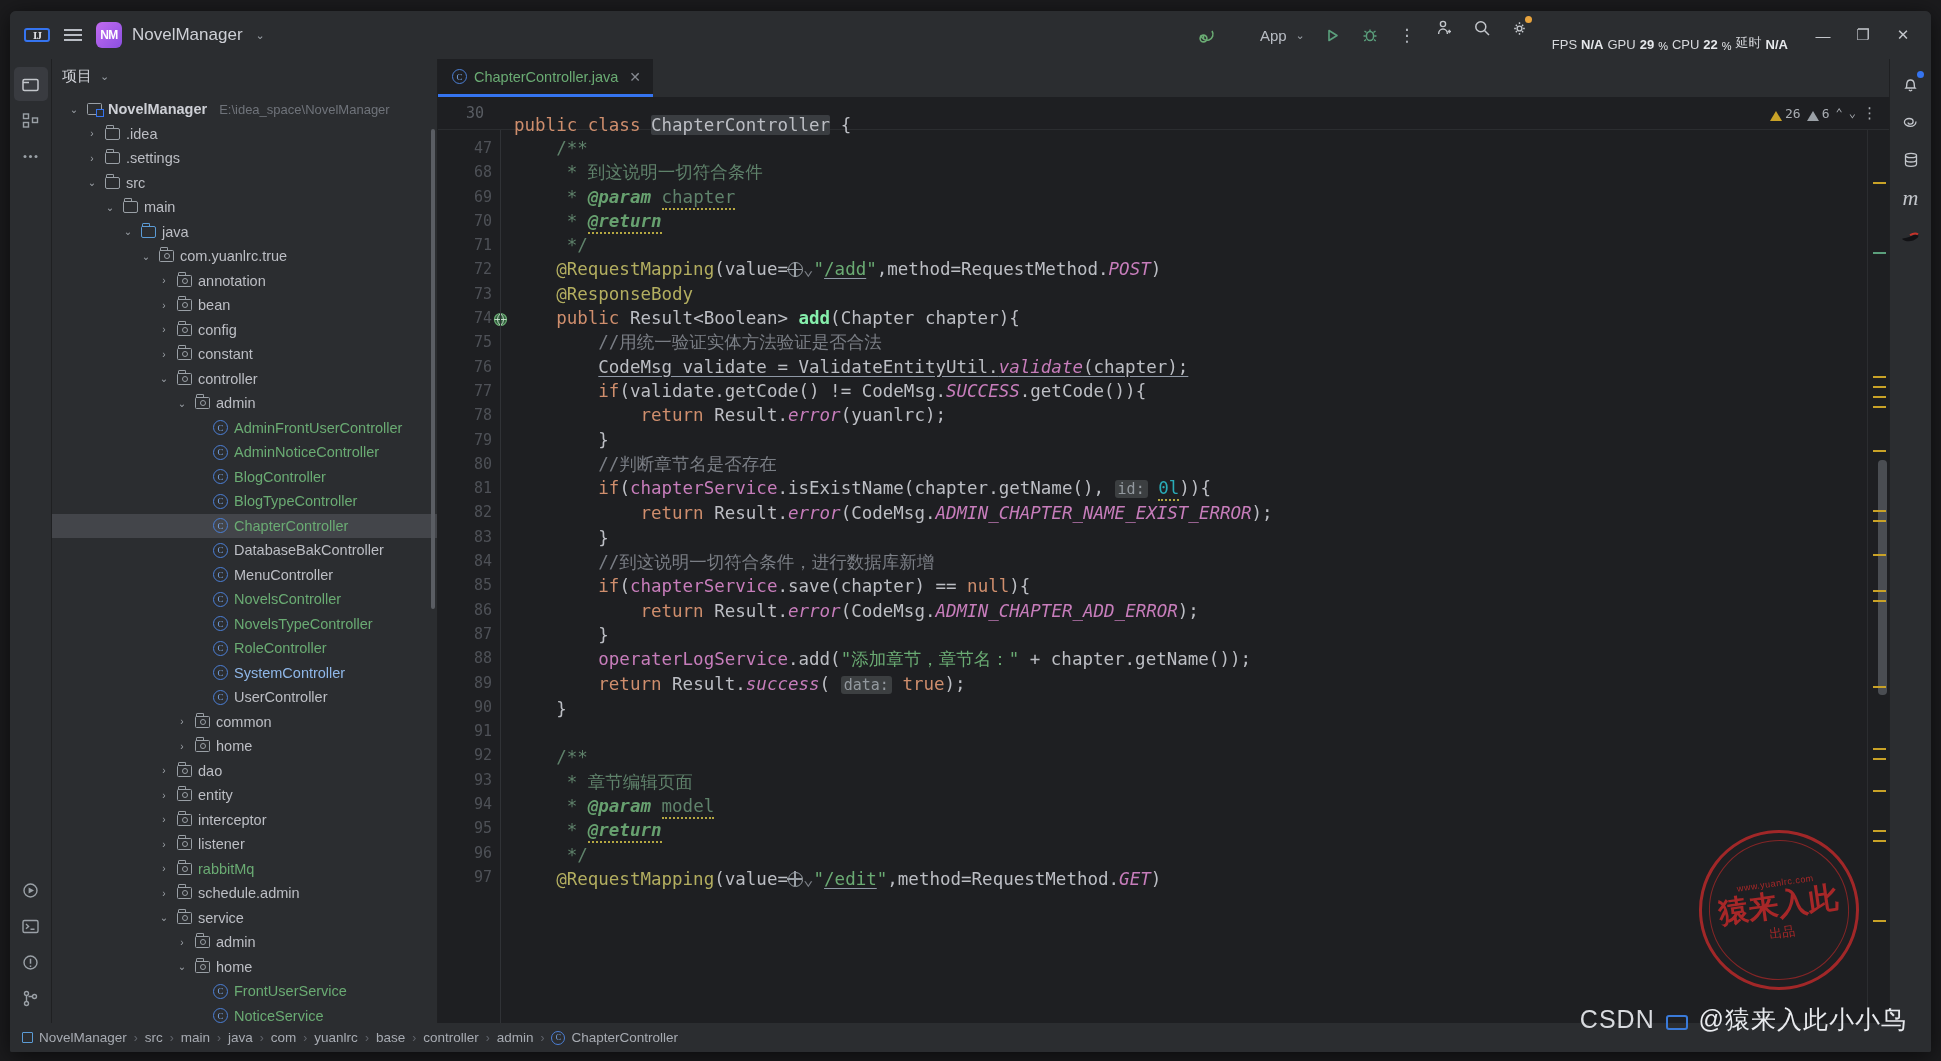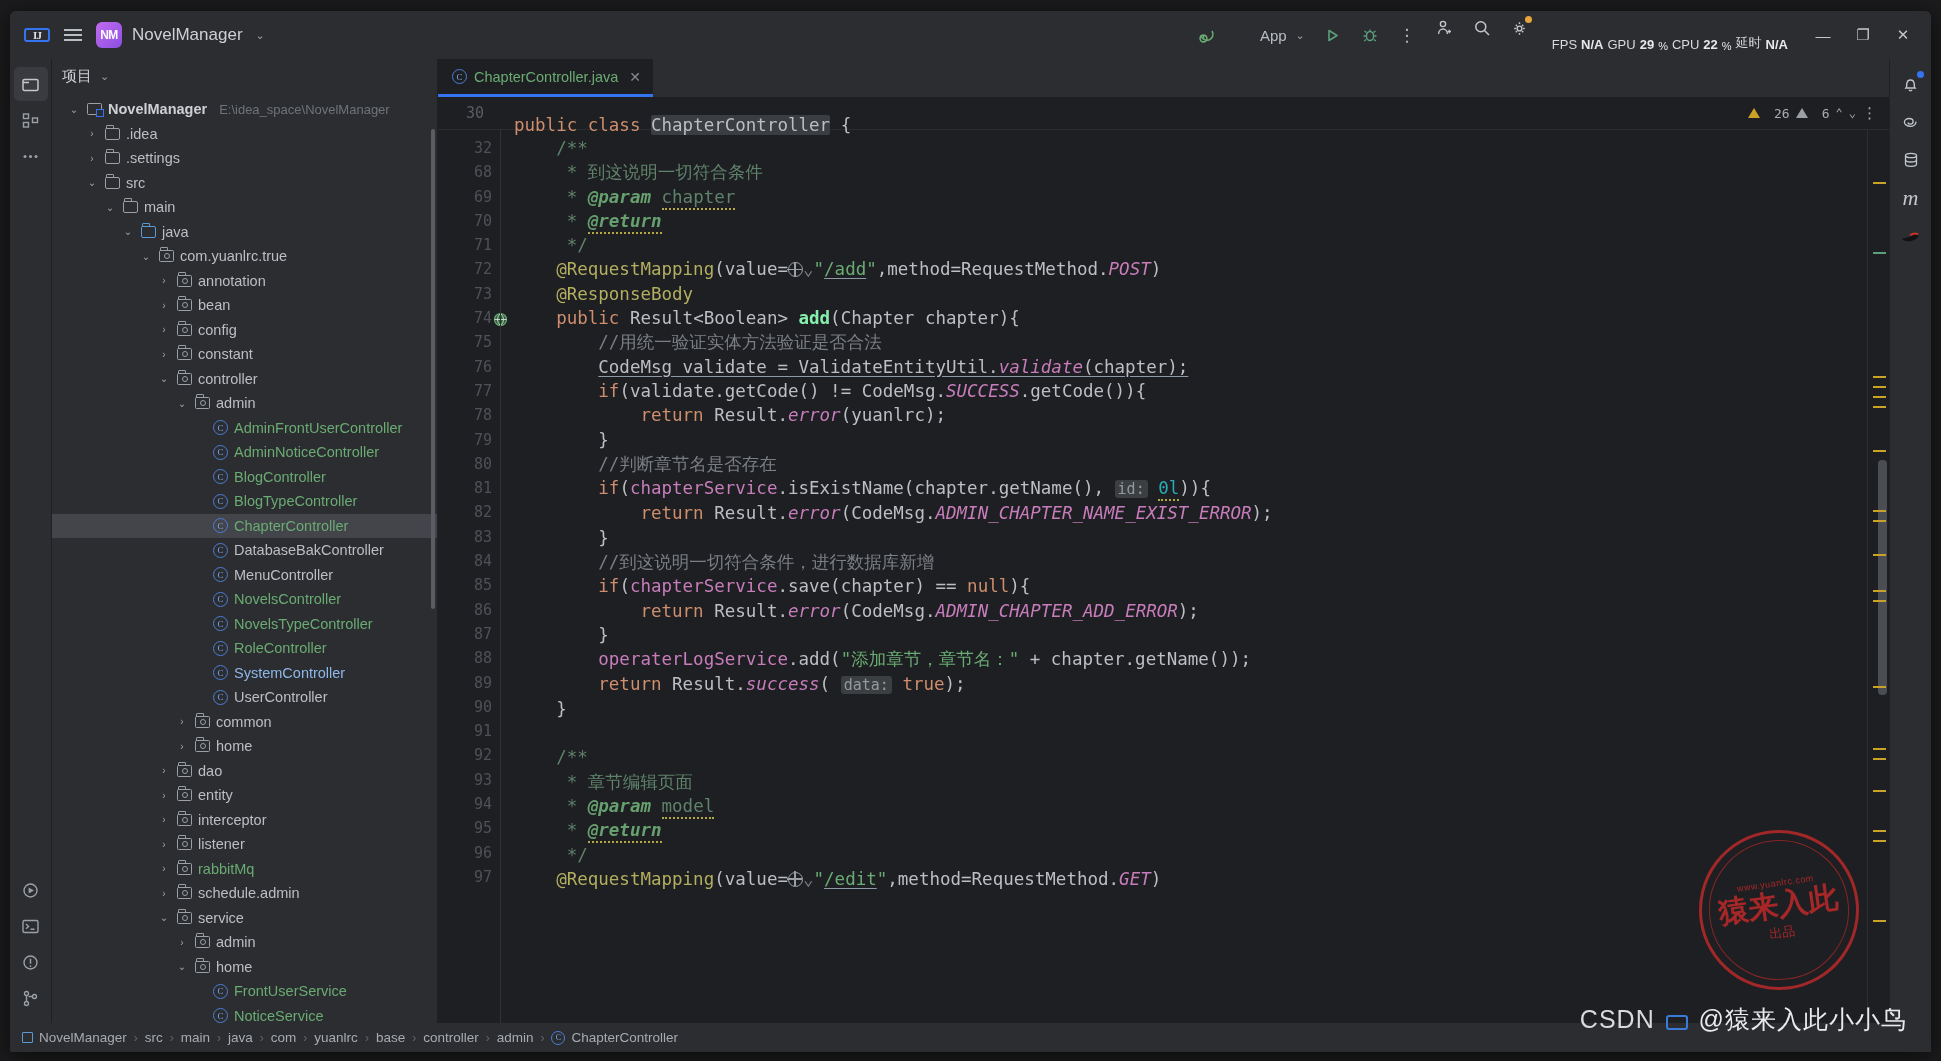--- a/index.html
+++ b/index.html
@@ -109,21 +109,21 @@
   .tab .x{color:#868a91;font-size:14px;margin-left:4px;}
   .tabrow .filler{flex:1;background:#2b2d30;}
 
   .sticky{
     height:33px;flex:0 0 33px;background:#1e1f22;display:flex;align-items:center;
     font-family:"DejaVu Sans Mono","Liberation Mono",monospace;font-size:17.5px;
     border-bottom:1px solid #2b2d30;position:relative;
   }
   .sticky .ln{width:62px;text-align:right;padding-right:16px;color:#595d63;font-size:15px;}
   .warnbox{position:absolute;right:12px;display:flex;align-items:center;gap:6px;font-size:13px;color:#a9adb3;}
-  .wchip{display:flex;align-items:center;gap:14px;}
+  .wchip{display:flex;align-items:flex-end;gap:3px;}
   .tri{width:0;height:0;border-left:6px solid transparent;border-right:6px solid transparent;border-bottom:10px solid #c9a227;position:relative;}
   .tri.g{border-bottom-color:#9aa0a6;}
 
   .codearea{flex:1;display:flex;min-height:0;position:relative;overflow:hidden;}
   .gutter{
     width:62px;flex:0 0 62px;text-align:right;padding-right:8px;color:#4e5157;
     font-family:"DejaVu Sans Mono","Liberation Mono",monospace;font-size:15px;
     padding-top:6px;user-select:none;position:relative;
   }
   .gutter .g{height:24.3px;line-height:24.3px;position:relative;}
@@ -680,21 +680,21 @@
             <span>6</span>
           </span>
           <span style="font-size:12px;">⌃</span>
           <span style="font-size:12px;">⌄</span>
           <span style="font-size:15px;">⋮</span>
         </div>
       </div>
 
       <div class="codearea">
         <div class="gutter" id="gutter">
-            <div class="g">32</div>
+            <div class="g">47</div>
             <div class="g">68</div>
             <div class="g">69</div>
             <div class="g">70</div>
             <div class="g">71</div>
             <div class="g">72</div>
             <div class="g">73</div>
             <div class="g">74<span class="gi"><svg width="15" height="15" viewBox="0 0 15 15">
                   <circle cx="7.5" cy="7.5" r="6" fill="#2f5b3a" stroke="#6aab73" stroke-width="1.2"></circle>
                   <path d="M1.5 7.5h12M7.5 1.5a12 9 0 0 1 0 12a12 9 0 0 1 0-12" stroke="#cfe8d4" stroke-width="0.9" fill="none"></path>
                 </svg></span></div>

